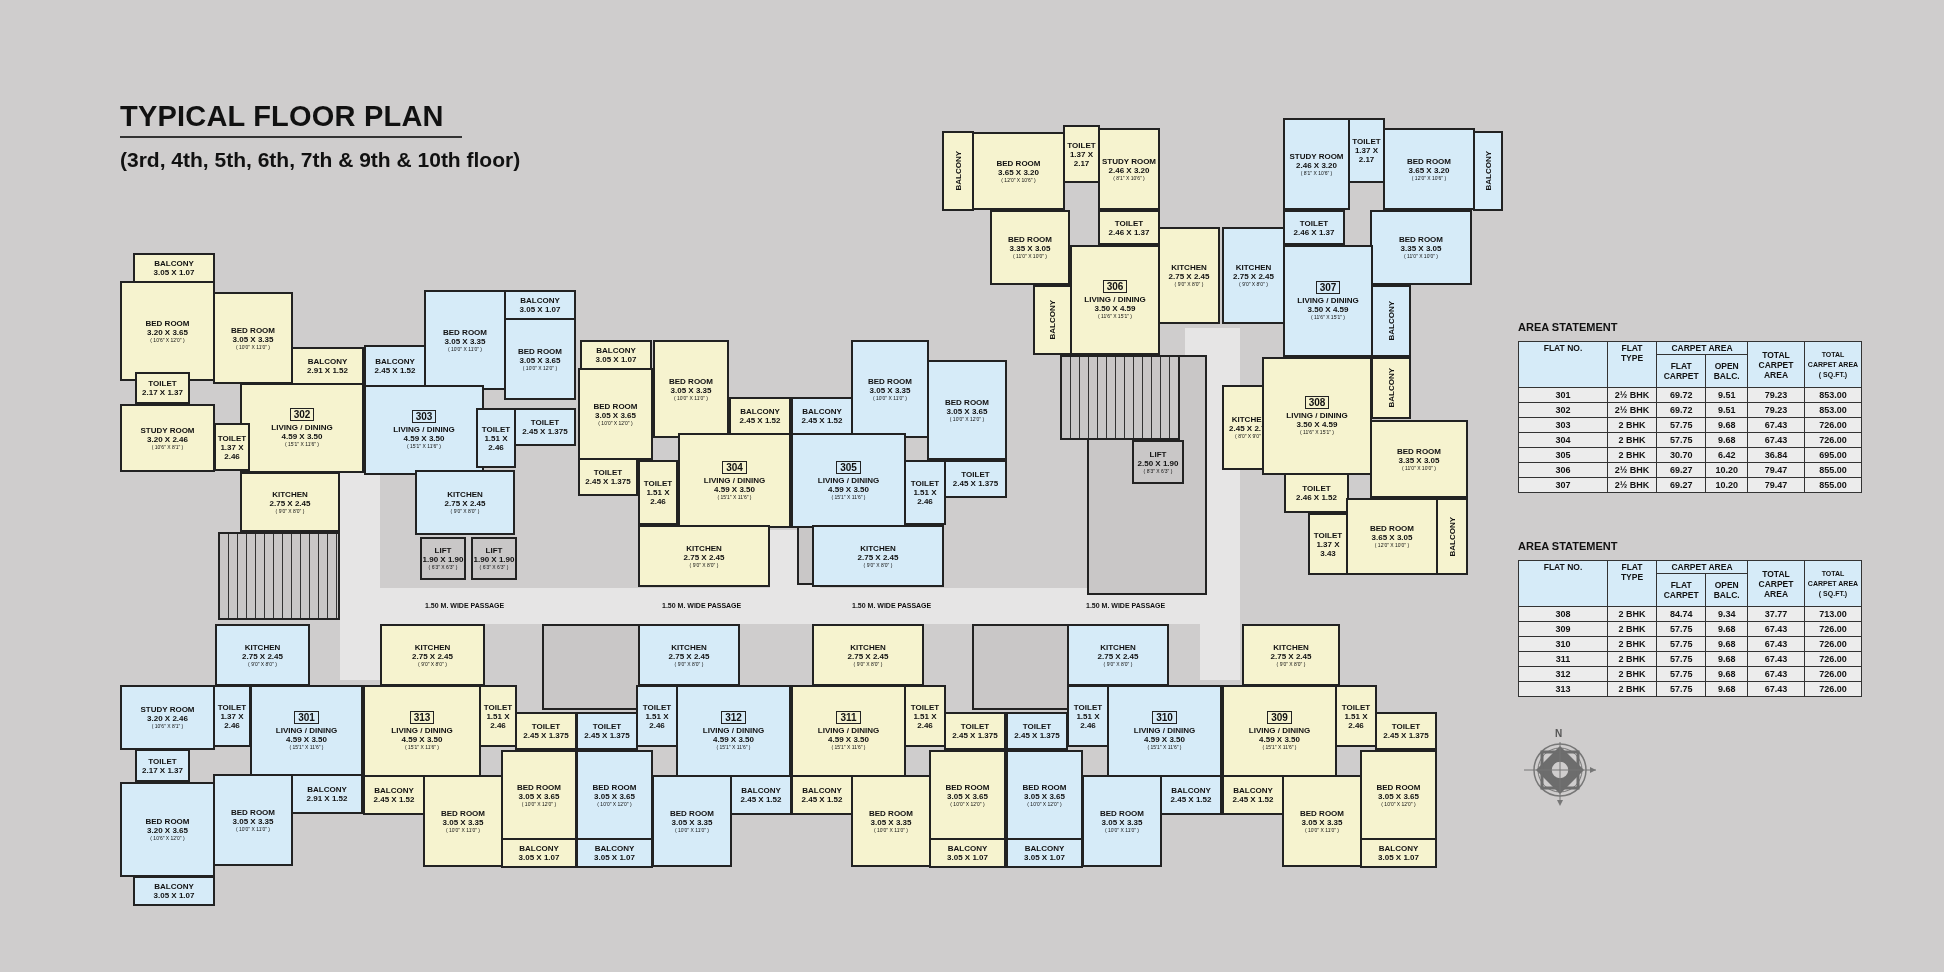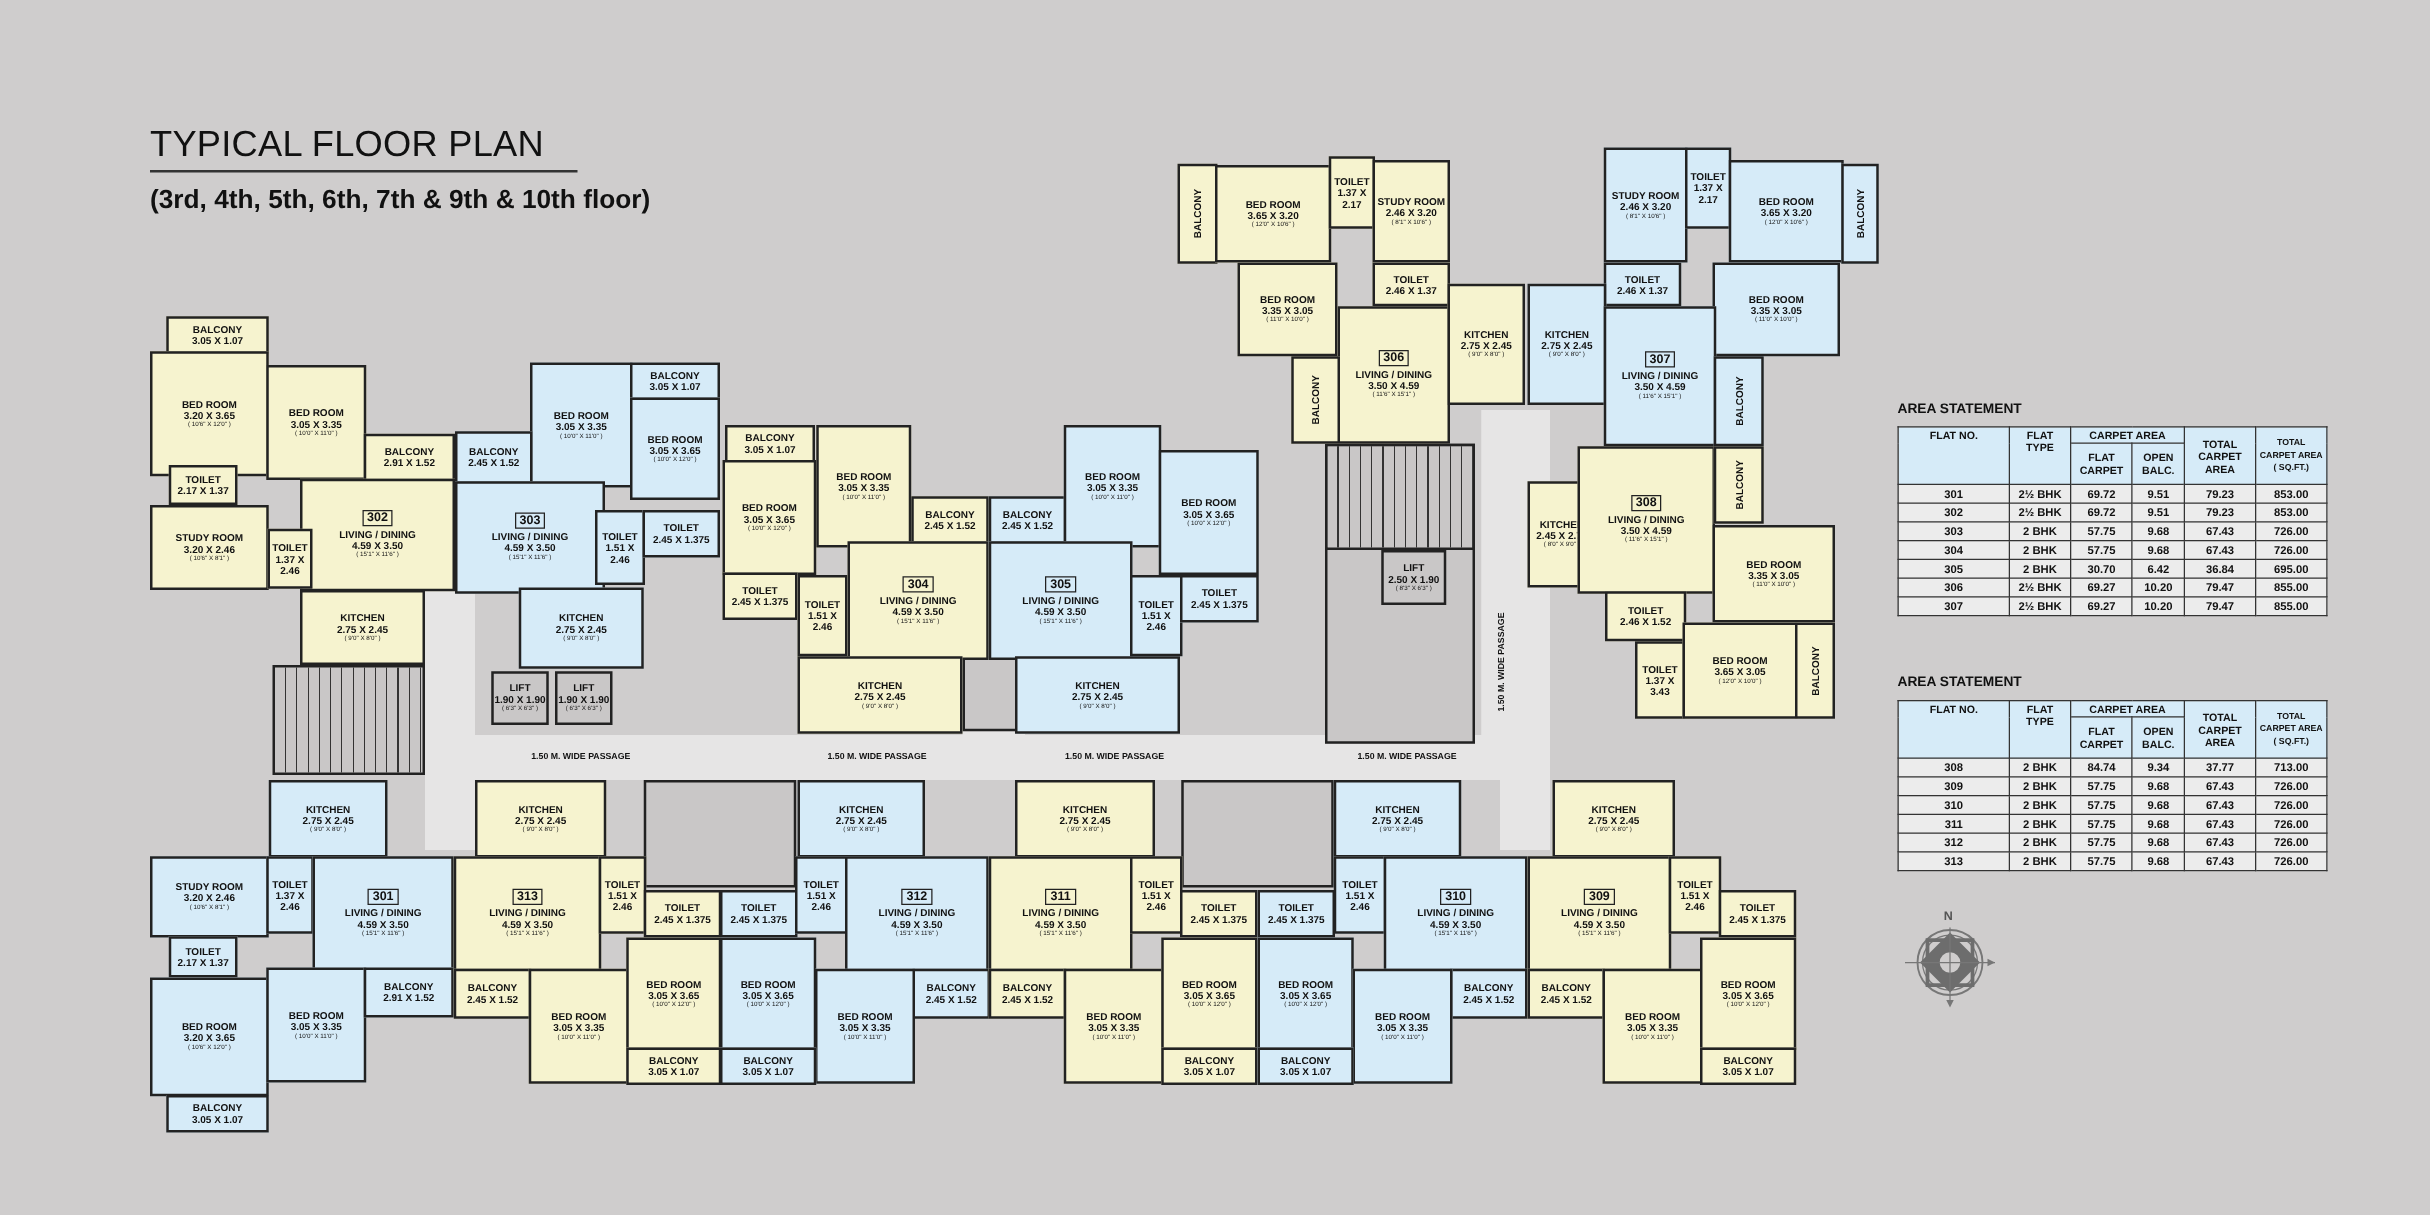--- a/index.html
+++ b/index.html
@@ -1,24 +1,24 @@
 <!DOCTYPE html>
 <html><head>
 <meta charset="utf-8">
 <style>
   html,body{margin:0;padding:0;}
   body{width:1944px;height:972px;background:#cfcdcd;position:relative;overflow:hidden;font-family:"Liberation Sans",sans-serif;color:#111;}
-  .title{position:absolute;left:120px;top:100px;font-size:29px;font-weight:normal;letter-spacing:0.2px;}
+  .title{position:absolute;left:120px;top:100px;font-size:29px;font-weight:bold;letter-spacing:0.2px;}
   .title-rule{position:absolute;left:120px;top:136px;width:342px;height:2px;background:#333;}
   .subtitle{position:absolute;left:120px;top:148px;font-size:21px;font-weight:bold;}
   .plan{position:absolute;left:0;top:0;width:1944px;height:972px;}
   .room{position:absolute;border:2px solid #222;box-sizing:border-box;display:flex;flex-direction:column;align-items:center;justify-content:center;text-align:center;}
   .y{background:#f6f3cf;}
   .b{background:#d6ebf8;}
-  .g{background:#c9c7c7;}
+  .g{background:#c9c7c7;margin-left:27px;}
   .pas{background:#e6e5e5;position:absolute;}
   .rname{font-size:8px;font-weight:bold;line-height:9px;}
   .rdim{font-size:8px;font-weight:bold;line-height:9px;}
   .rimp{font-size:5px;line-height:7px;}
   .flatno{font-size:10px;font-weight:bold;border:1.5px solid #222;padding:0 3px;margin-bottom:2px;background:transparent;}
   .pass-label{position:absolute;font-size:7px;font-weight:bold;}
   .vert{writing-mode:vertical-rl;transform:rotate(180deg);}
   .stairs{background:repeating-linear-gradient(90deg,#c9c7c7 0 8px,#333 8px 9px);}
   .area-title{position:absolute;font-size:11px;font-weight:bold;}
   table.area{position:absolute;border-collapse:collapse;font-size:9px;font-weight:bold;}

